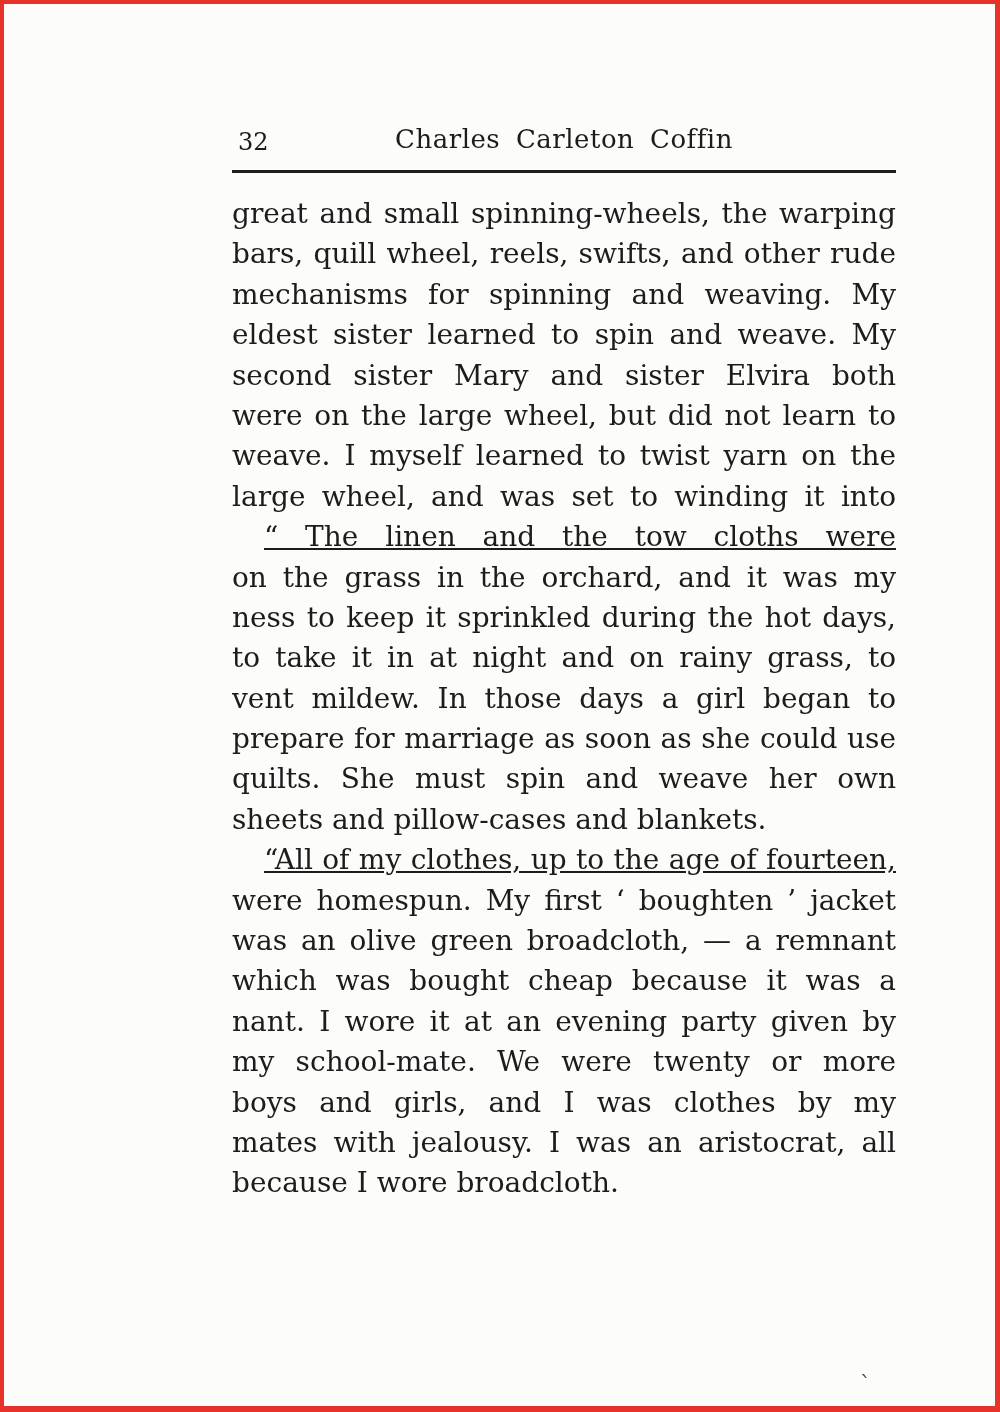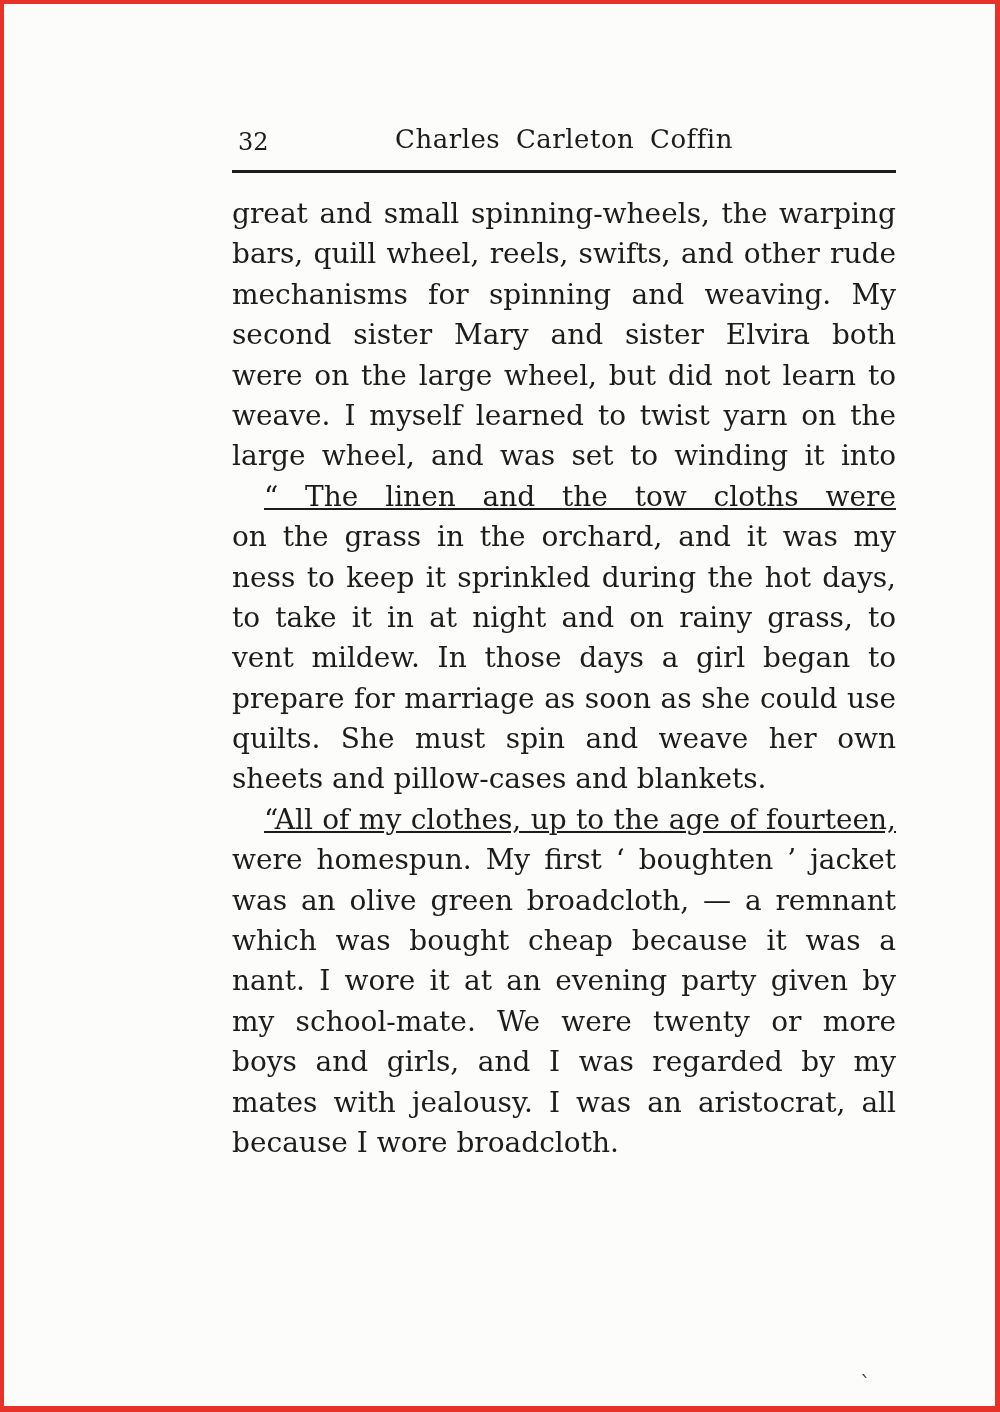--- a/index.html
+++ b/index.html
@@ -88,40 +88,41 @@
     <div class="header-title">Charles Carleton Coffin</div>
   </div>
 
   <div class="rule"></div>
 
   <div class="body-text">
 
     <div class="line">great and small spinning-wheels, the warping</div>
     <div class="line">bars, quill wheel, reels, swifts, and other rude</div>
     <div class="line">mechanisms for spinning and weaving. My</div>
+    <div class="line">eldest sister learned to spin and weave. My</div>
     <div class="line">second sister Mary and sister Elvira both could</div>
     <div class="line">were on the large wheel, but did not learn to</div>
     <div class="line">weave. I myself learned to twist yarn on the</div>
     <div class="line last">large wheel, and was set to winding it into balls.</div>
 
     <div class="line indent">“ The linen and the tow cloths were bleached</div>
     <div class="line">on the grass in the orchard, and it was my busi-</div>
     <div class="line">ness to keep it sprinkled during the hot days,</div>
     <div class="line">to take it in at night and on rainy grass, to pre-</div>
     <div class="line">vent mildew. In those days a girl began to</div>
     <div class="line">prepare for marriage as soon as she could use</div>
     <div class="line">quilts. She must spin and weave her own</div>
     <div class="line last">sheets and pillow-cases and blankets.</div>
 
     <div class="line indent">“All of my clothes, up to the age of fourteen,</div>
     <div class="line">were homespun. My first ‘ boughten ’ jacket</div>
     <div class="line">was an olive green broadcloth, — a remnant</div>
     <div class="line">which was bought cheap because it was a rem-</div>
     <div class="line">nant. I wore it at an evening party given by</div>
     <div class="line">my school-mate. We were twenty or more</div>
-    <div class="line">boys and girls, and I was regarded by my</div>
+    <div class="line">boys and girls, and I was clothes by my</div>
     <div class="line">mates with jealousy. I was an aristocrat, all</div>
     <div class="line last">because I wore broadcloth.</div>
 
   </div>
 </div>
 
 <span class="stray-mark">`</span>
 
 </body></html>

